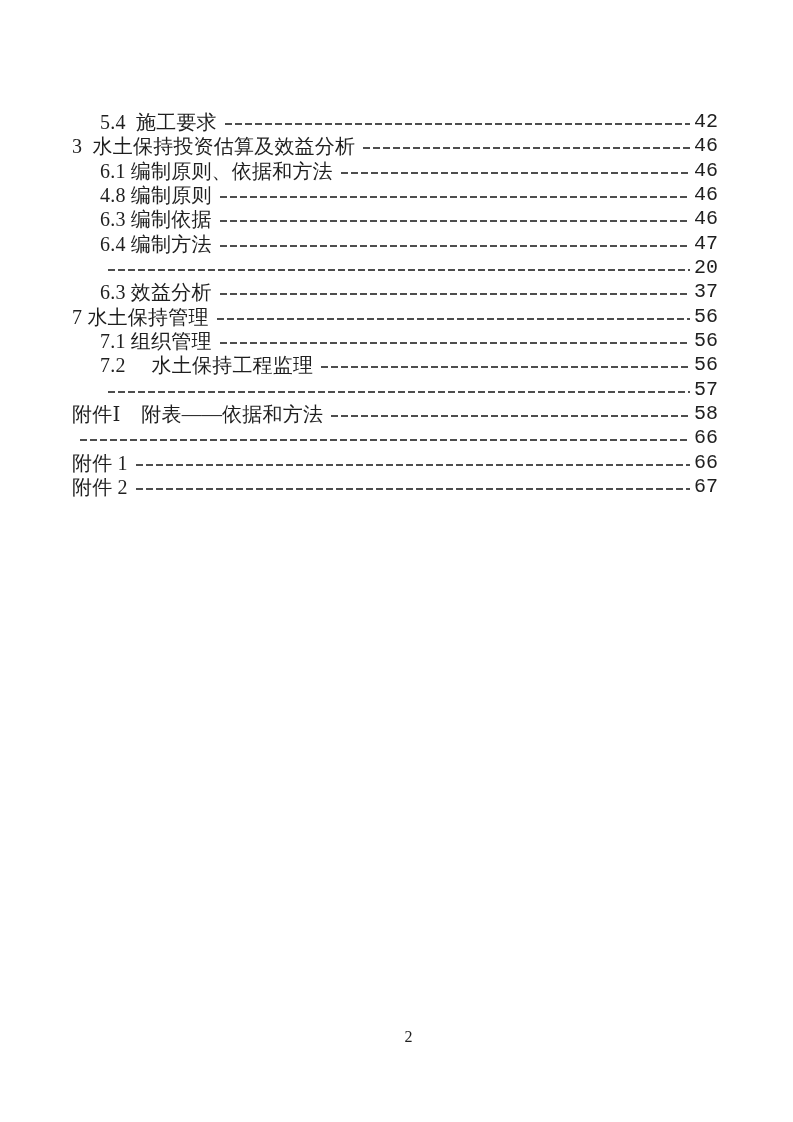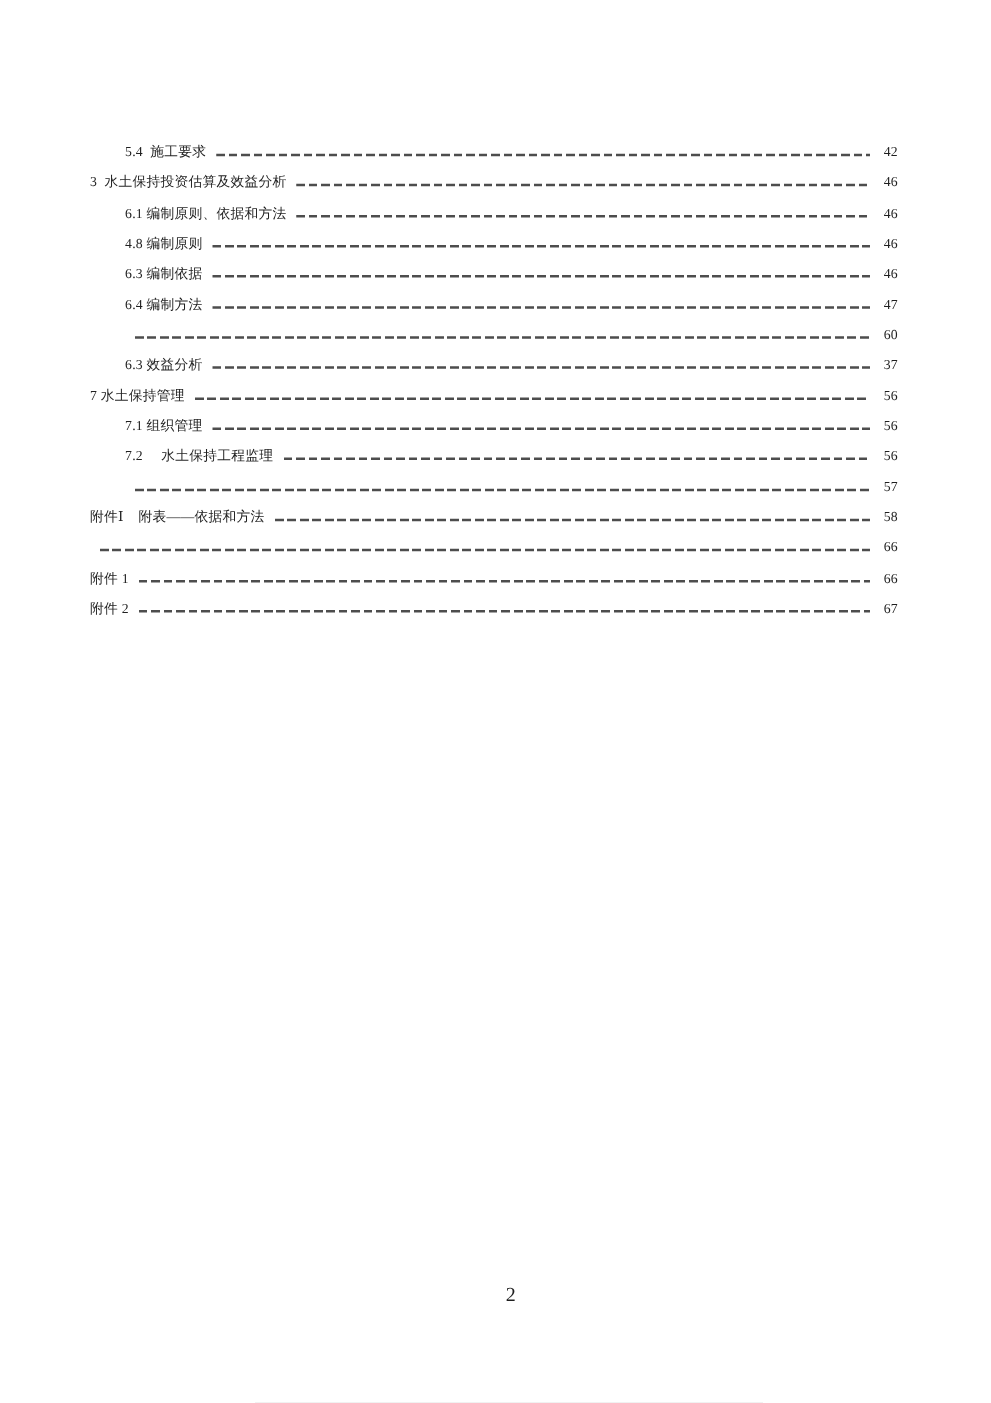--- a/index.html
+++ b/index.html
@@ -20,21 +20,21 @@
   .toc {
     position: absolute;
     top: 110px;
     left: 72px;
     right: 75px;
   }
   .toc-row {
     display: flex;
     align-items: center;
     height: 24.33px;
-    font-size: 11px;
+    font-size: 20px;
     line-height: 24.33px;
   }
   .toc-row.sub {
     padding-left: 28px;
   }
   .toc-label {
     flex: 0 0 auto;
     white-space: pre;
     letter-spacing: 0.2px;
   }
@@ -47,20 +47,21 @@
       90deg,
       var(--leader, #4d4d4d) 0 7px,
       transparent 7px 10px
     );
   }
   .toc-page {
     flex: 0 0 auto;
     min-width: 18px;
     text-align: right;
     white-space: pre;
+    font-family: Liberation Mono, monospace;
   }
   .footer {
     position: absolute;
     top: 1028px;
     left: 0;
     width: 100%;
     text-align: center;
     font-size: 16px;
     transform: translateX(12px);
   }
@@ -96,21 +97,21 @@
       <span class="toc-leader"></span>
       <span class="toc-page">46</span>
     </div>
       <div class="toc-row sub">
       <span class="toc-label">6.4 编制方法</span>
       <span class="toc-leader"></span>
       <span class="toc-page">47</span>
     </div>
       <div class="toc-row sub">
       <span class="toc-leader"></span>
-      <span class="toc-page">60</span>
+      <span class="toc-page">20</span>
     </div>
       <div class="toc-row sub">
       <span class="toc-label">6.3 效益分析</span>
       <span class="toc-leader"></span>
       <span class="toc-page">37</span>
     </div>
       <div class="toc-row">
       <span class="toc-label">7 水土保持管理</span>
       <span class="toc-leader"></span>
       <span class="toc-page">56</span>

